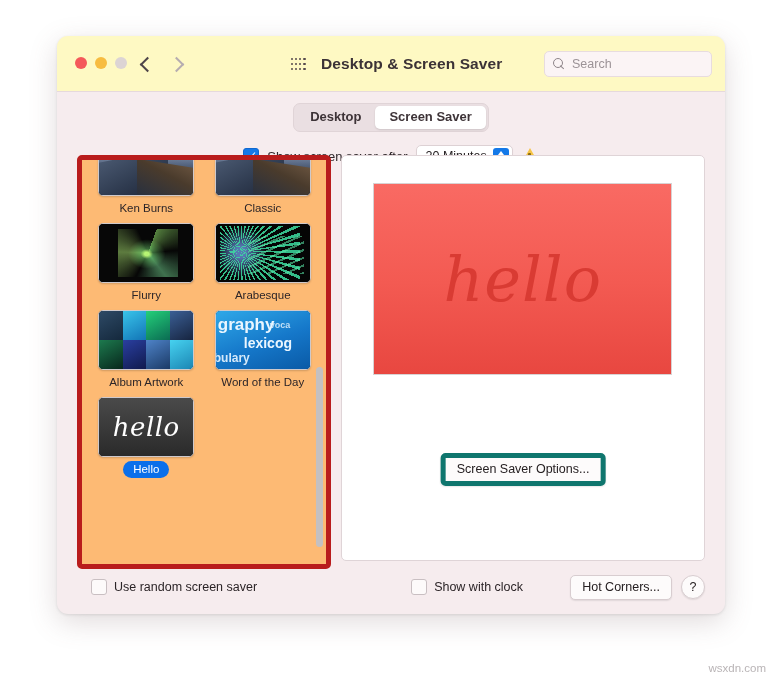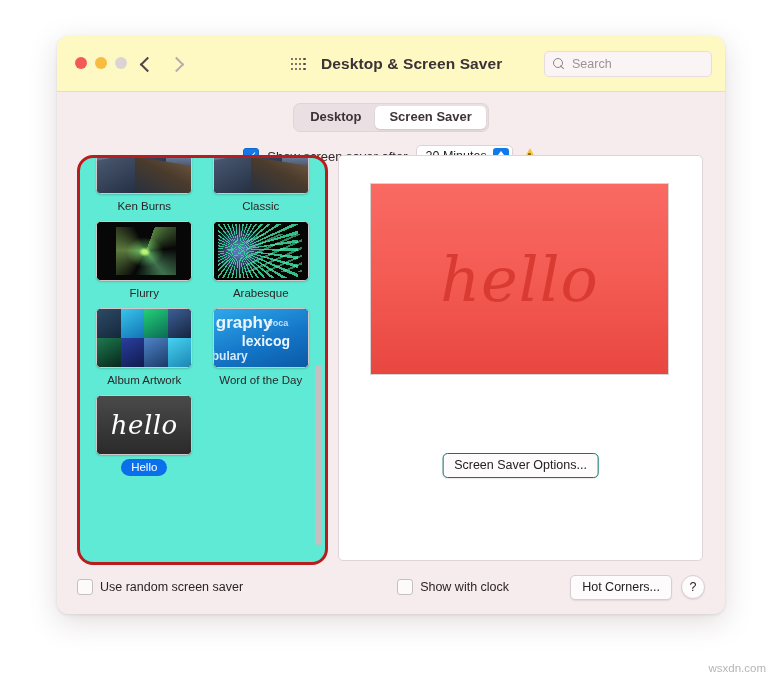--- a/index.html
+++ b/index.html
@@ -125,23 +125,23 @@
   
   .content {
     position: absolute; left: 20px; top: 119px;
     width: 628px; height: 404px;
     display: flex; gap: 10px;
   }
 
   .listpanel {
     position: relative;
     width: 245px; height: 404px;
-    background: #5eead4;
-    border: 3px solid #b91c1c;
-    border-radius: 16px;
+    background: #fdba74;
+    border: 5px solid #b91c1c;
+    border-radius: 5px;
     overflow: hidden;
   }
   .listinner {
     position: absolute; left: 0; top: -36px;
     width: 245px;
     padding: 8px 10px 10px 10px;
     display: grid; grid-template-columns: 1fr 1fr;
     column-gap: 8px; row-gap: 4px;
     box-sizing: border-box;
   }
@@ -250,32 +250,32 @@
     background: linear-gradient(180deg, #f96a63 0%, #f35a52 52%, #e84740 100%);
     border: 1px solid #d8d2d3;
     display:flex; align-items:center; justify-content:center;
   }
   .previewimg span {
     font-family:"DejaVu Serif", serif; font-style: italic;
     font-size: 62px; color:#d93b33; letter-spacing: 1px;
   }
   .optbtn {
     position:absolute; left: 50%; transform: translateX(-50%); top: 297px;
-    background:#fdfbfb; border:1px solid #0f766e; border-radius:5px;
+    background:#fdfbfb; border:5px solid #0f766e; border-radius:5px;
     font-size:12.5px; color:#262022; padding: 4px 11px 5px;
     box-shadow: 0 1px 1.5px rgba(0,0,0,.09);
   }
 
   
   .footer {
     position:absolute; left: 20px; right: 20px; bottom: 12px; height: 30px;
     display:flex; align-items:center;
   }
   .fitem { display:flex; align-items:center; gap: 7px; font-size: 12.5px; color:#2b2427; }
-  .fitem.random { margin-left: 0; }
+  .fitem.random { margin-left: 14px; }
   .fitem.clock { margin-left: 154px; }
   .fbtn {
     margin-left:auto;
     background:#fdfbfb; border:1px solid #d8cdd0; border-radius:5px;
     font-size:12.5px; color:#262022; padding:4px 11px 5px;
     box-shadow:0 1px 1.5px rgba(0,0,0,.09);
   }
   .helpbtn {
     margin-left:9px; width:22px; height:22px; border-radius:50%;
     background:#fdfbfb; border:1px solid #d8cdd0;

